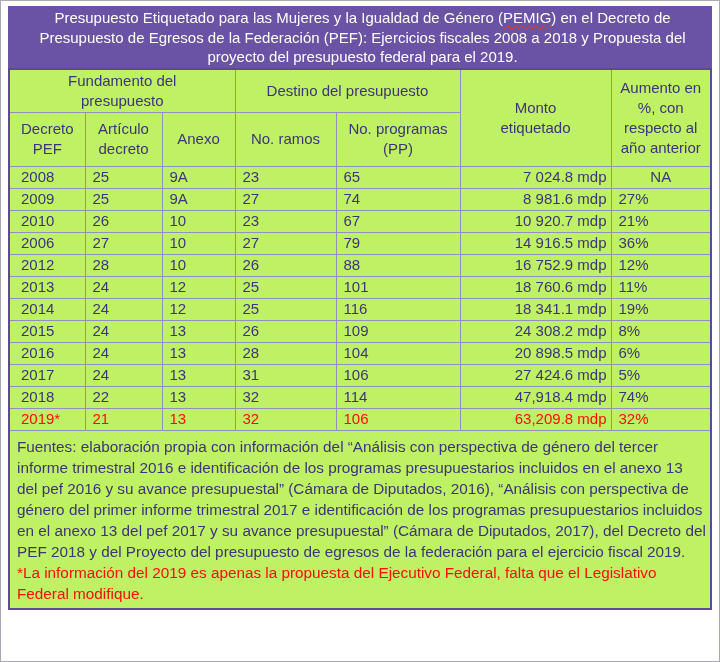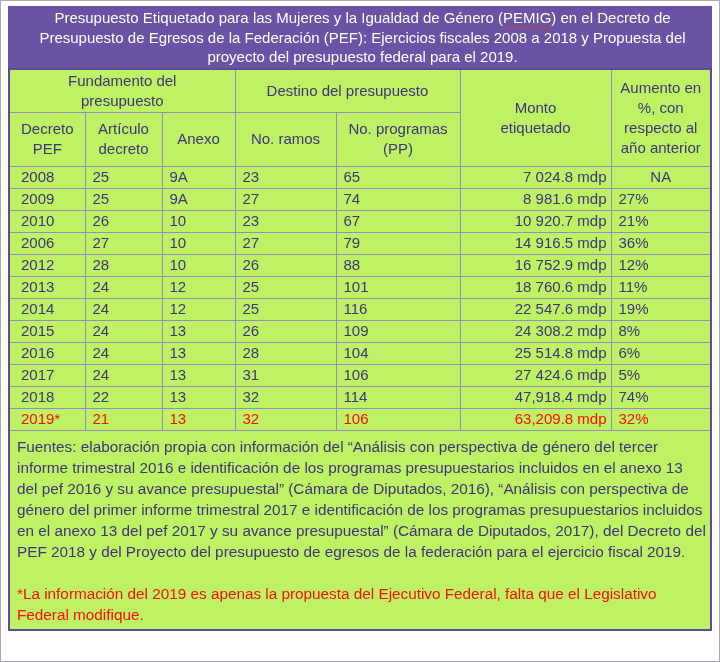--- a/index.html
+++ b/index.html
@@ -48,21 +48,21 @@
   td.center { text-align:center; padding:0; }
   tr.red-row td { color:#fe0b0b; }
   tr.red-row td.monto { font-weight:normal; }
 
   
   td.sources-cell {
     padding:5px 4px 4px 7px; vertical-align:top; text-align:left;
     white-space:normal; height:auto;
   }
   .sources-text { font-size:15.3px; line-height:21px; color:#3f3379; }
-  .footnote-text { font-size:15.3px; line-height:21px; color:#fe0b0b; margin-top:21px; }
+  .footnote-text { font-size:15.3px; line-height:21px; color:#fe0b0b; }
 </style>
 </head>
 <body>
 
 <div class="page">
 
   <div class="title-band">
     <span>Presupuesto Etiquetado para las Mujeres y la Igualdad de Género (</span><span class="misspelled">PEMIG</span><span>) en el Decreto de Presupuesto de Egresos de la Federación (PEF): Ejercicios fiscales 2008 a 2018 y Propuesta del proyecto del presupuesto federal para el 2019.</span>
   </div>
 
@@ -153,39 +153,39 @@
         <td>101</td>
         <td class="monto">18 760.6 mdp</td>
         <td>11%</td>
       </tr>
       <tr>
         <td class="year">2014</td>
         <td>24</td>
         <td>12</td>
         <td>25</td>
         <td>116</td>
-        <td class="monto">22 547.6 mdp</td>
+        <td class="monto">18 341.1 mdp</td>
         <td>19%</td>
       </tr>
       <tr>
         <td class="year">2015</td>
         <td>24</td>
         <td>13</td>
         <td>26</td>
         <td>109</td>
         <td class="monto">24 308.2 mdp</td>
         <td>8%</td>
       </tr>
       <tr>
         <td class="year">2016</td>
         <td>24</td>
         <td>13</td>
         <td>28</td>
         <td>104</td>
-        <td class="monto">25 514.8 mdp</td>
+        <td class="monto">20 898.5 mdp</td>
         <td>6%</td>
       </tr>
       <tr>
         <td class="year">2017</td>
         <td>24</td>
         <td>13</td>
         <td>31</td>
         <td>106</td>
         <td class="monto">27 424.6 mdp</td>
         <td>5%</td>

